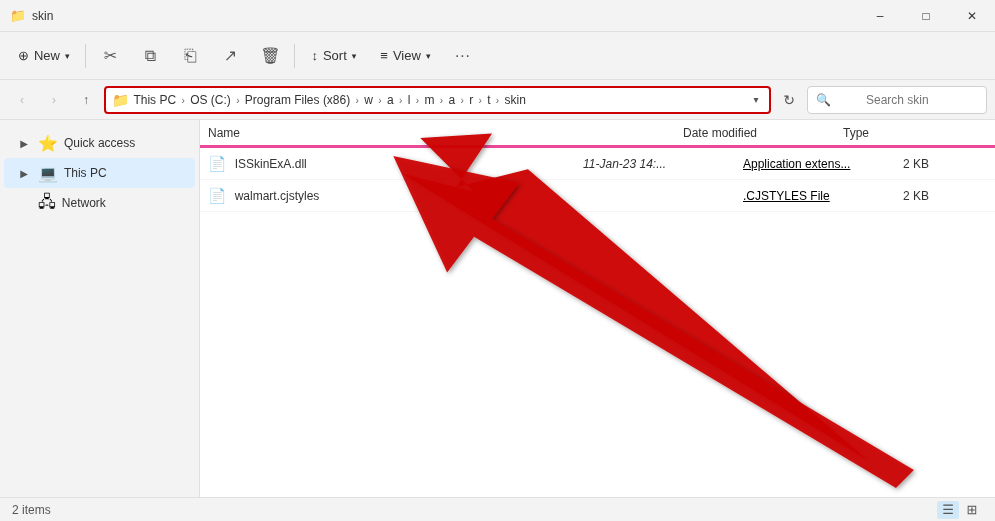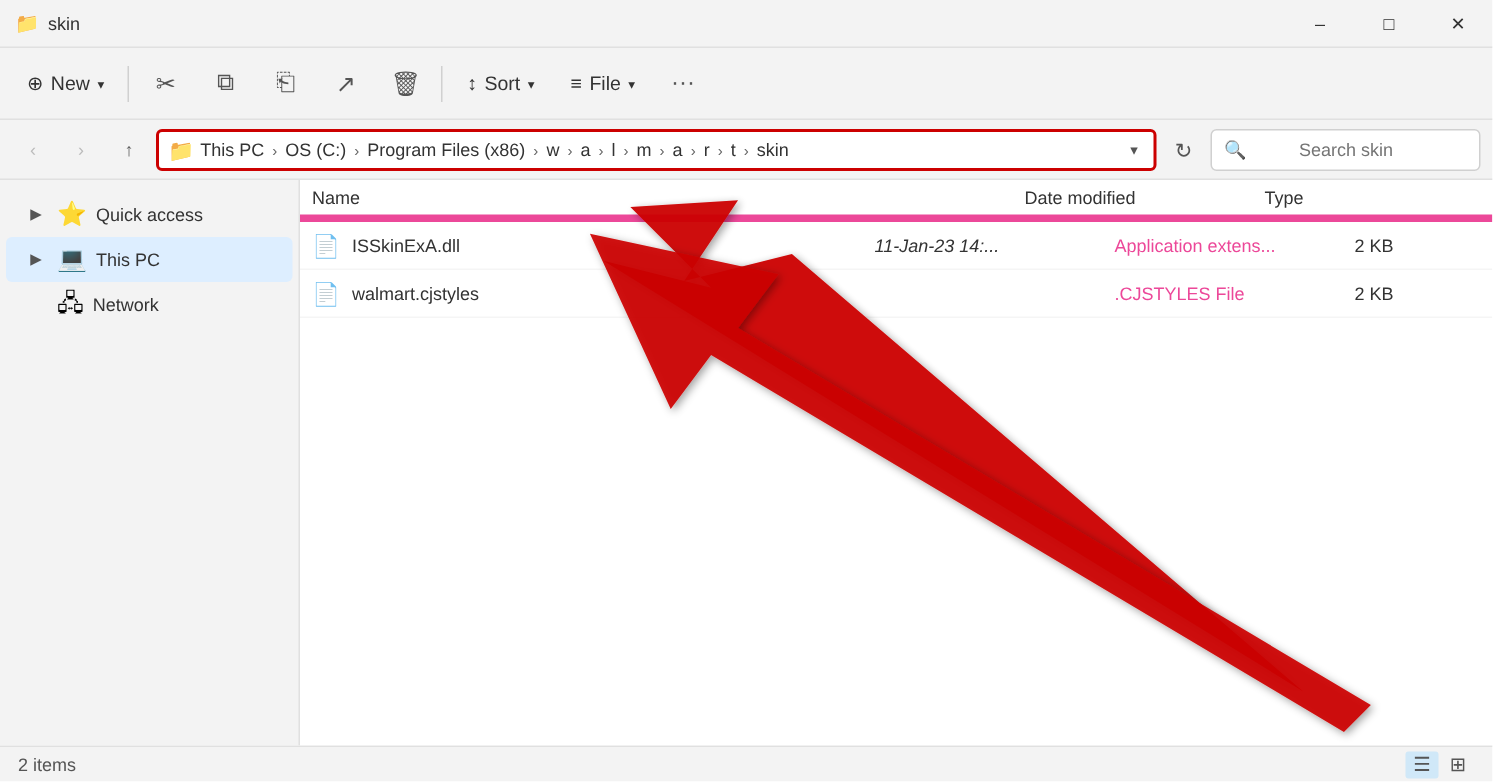--- a/index.html
+++ b/index.html
@@ -243,21 +243,21 @@
     .file-list {
       flex: 1;
       background: #fff;
       display: flex;
       flex-direction: column;
     }
     .file-list-header {
       height: 28px;
       display: flex;
       align-items: center;
-      border-bottom: 5px solid #ec4899;
+      border-bottom: 3px solid #ec4899;
       background: #fff;
       flex-shrink: 0;
     }
     .col-header {
       display: flex;
       align-items: center;
       padding: 0 8px;
       font-size: 12px;
       color: #333;
       height: 100%;
@@ -279,21 +279,21 @@
     .file-cell {
       display: flex;
       align-items: center;
       padding: 0 8px;
       font-size: 12px;
       color: #333;
       height: 100%;
     }
     .file-cell.name { flex: 1; min-width: 200px; gap: 8px; }
     .file-cell.date { width: 160px; font-style: italic; }
-    .file-cell.type { width: 160px; color: #ec4899; }
+    .file-cell.type { width: 160px; color: #000000; text-decoration: underline; }
     .file-cell.size { width: 100px; }
     .file-icon { font-size: 15px; }
 
     
     .status-bar {
       height: 24px;
       background: #f3f3f3;
       border-top: 1px solid #e0e0e0;
       display: flex;
       align-items: center;
@@ -361,21 +361,21 @@
   <button class="toolbar-icon-btn">↗</button>
   <button class="toolbar-icon-btn">🗑</button>
   <div class="toolbar-sep"></div>
   <button class="toolbar-btn">
     <span>↕</span>
     <span>Sort</span>
     <span style="font-size:9px;">▾</span>
   </button>
   <button class="toolbar-btn">
     <span>≡</span>
-    <span>File</span>
+    <span>View</span>
     <span style="font-size:9px;">▾</span>
   </button>
   <button class="toolbar-icon-btn">···</button>
 </div>
 
 <div class="address-area">
   <button class="nav-btn disabled">‹</button>
   <button class="nav-btn disabled">›</button>
   <button class="nav-btn">↑</button>
 

